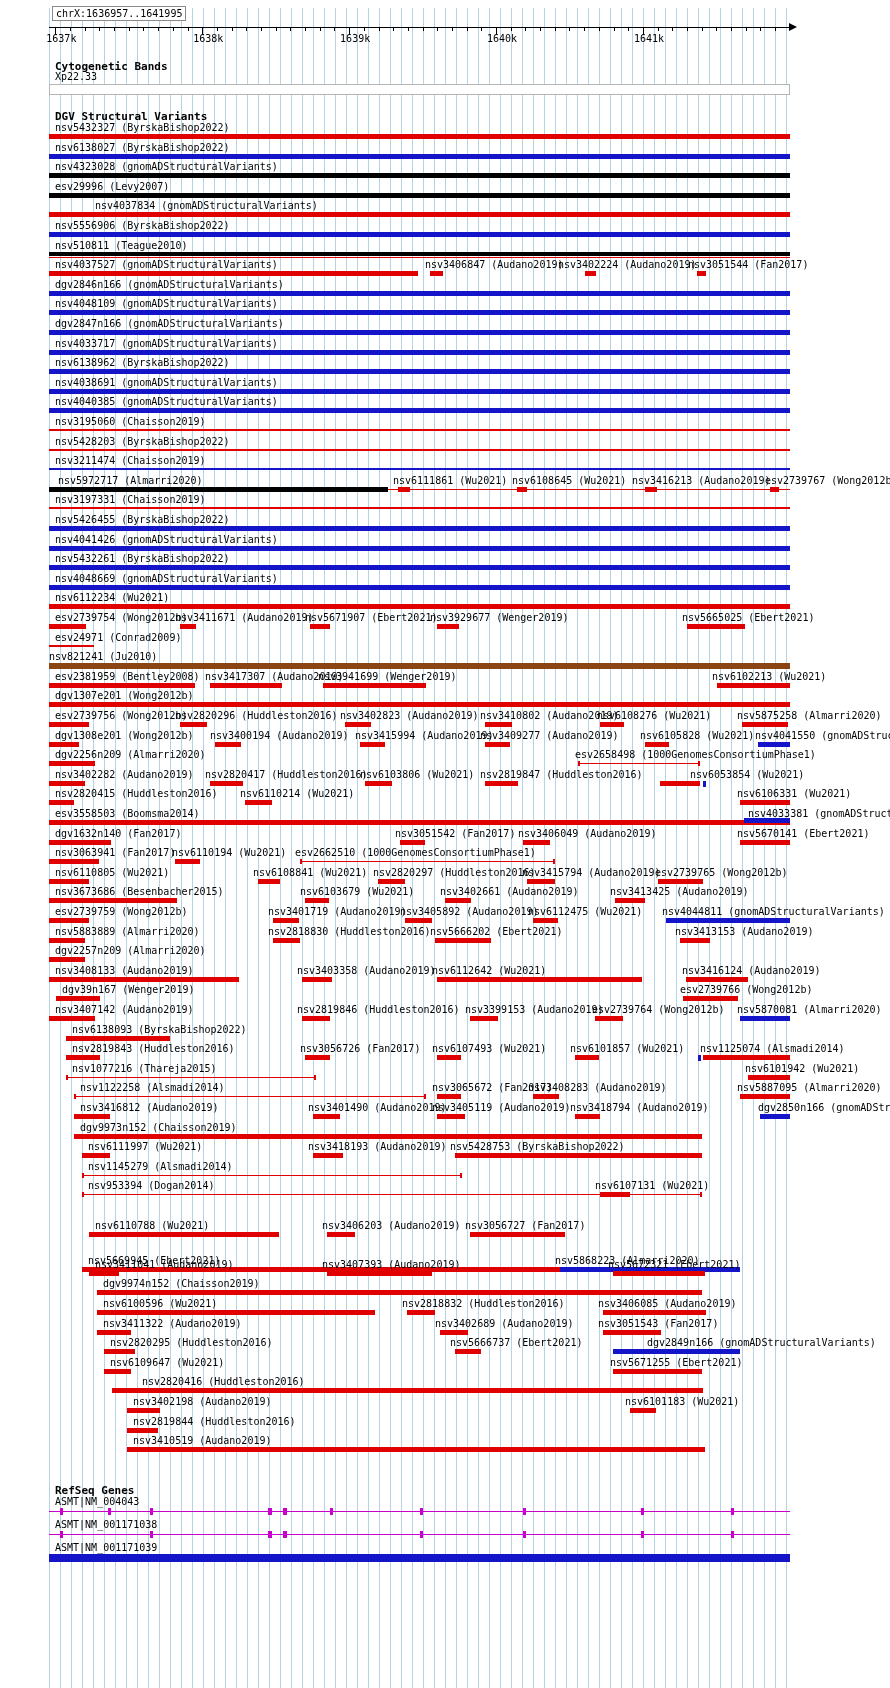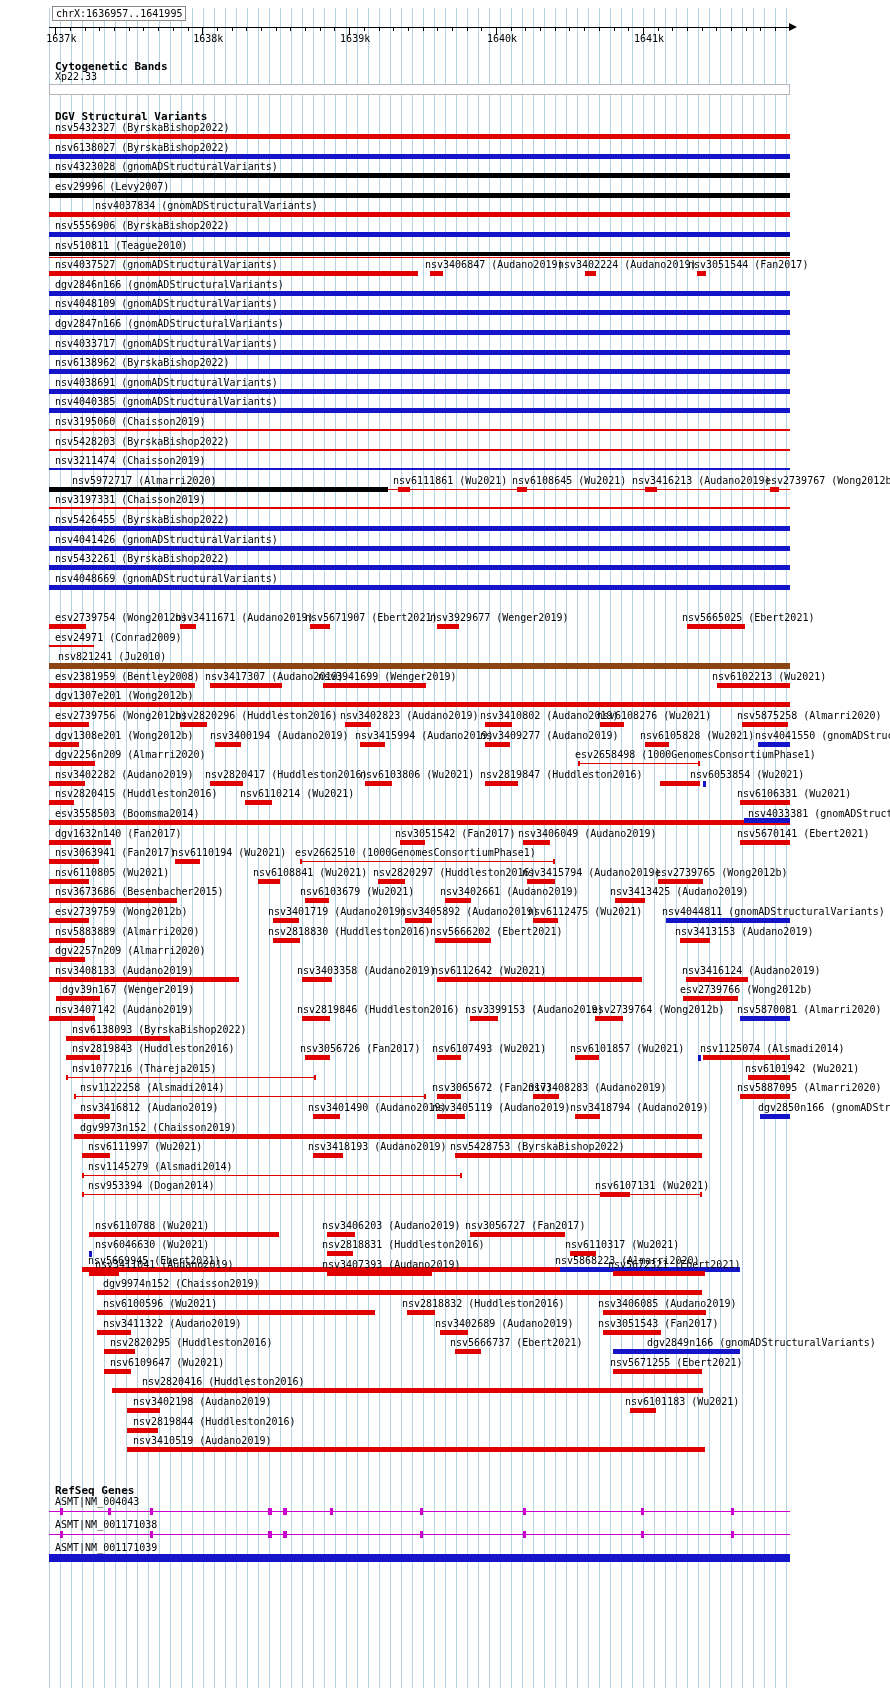--- a/index.html
+++ b/index.html
@@ -176,21 +176,21 @@
         <div class="vbar" style="left: 49px; top: 12px; width: 741px; height: 2px; background: rgb(20, 20, 200);"></div>
         <span class="vlabel" style="left: 55px;">nsv3211474 (Chaisson2019)</span>
       </div>
       <div class="trackrow" style="top: 352.8px;">
         <div class="vbar" style="left: 345px; top: 13px; width: 445px; height: 1px; background: rgb(225, 0, 0);"></div>
         <div class="vbar" style="left: 49px; top: 11px; width: 339px; height: 5px; background: rgb(0, 0, 0);"></div>
         <div class="vbar" style="left: 398px; top: 11px; width: 12px; height: 5px; background: rgb(225, 0, 0);"></div>
         <div class="vbar" style="left: 517px; top: 11px; width: 10px; height: 5px; background: rgb(225, 0, 0);"></div>
         <div class="vbar" style="left: 645px; top: 11px; width: 12px; height: 5px; background: rgb(225, 0, 0);"></div>
         <div class="vbar" style="left: 770px; top: 11px; width: 9px; height: 5px; background: rgb(225, 0, 0);"></div>
-        <span class="vlabel" style="left: 72px;">nsv5972717 (Almarri2020)</span>
+        <span class="vlabel" style="left: 58px;">nsv5972717 (Almarri2020)</span>
         <span class="vlabel" style="left: 393px;">nsv6111861 (Wu2021)</span>
         <span class="vlabel" style="left: 512px;">nsv6108645 (Wu2021)</span>
         <span class="vlabel" style="left: 632px;">nsv3416213 (Audano2019)</span>
         <span class="vlabel" style="left: 765px;">esv2739767 (Wong2012b)</span>
       </div>
       <div class="trackrow" style="top: 372.4px;">
         <div class="vbar" style="left: 49px; top: 12px; width: 741px; height: 2px; background: rgb(225, 0, 0);"></div>
         <span class="vlabel" style="left: 55px;">nsv3197331 (Chaisson2019)</span>
       </div>
       <div class="trackrow" style="top: 392px;">
@@ -201,40 +201,44 @@
         <div class="vbar" style="left: 49px; top: 11px; width: 741px; height: 5px; background: rgb(20, 20, 200);"></div>
         <span class="vlabel" style="left: 55px;">nsv4041426 (gnomADStructuralVariants)</span>
       </div>
       <div class="trackrow" style="top: 431.2px;">
         <div class="vbar" style="left: 49px; top: 11px; width: 741px; height: 5px; background: rgb(20, 20, 200);"></div>
         <span class="vlabel" style="left: 55px;">nsv5432261 (ByrskaBishop2022)</span>
       </div>
       <div class="trackrow" style="top: 450.8px;">
         <div class="vbar" style="left: 49px; top: 11px; width: 741px; height: 5px; background: rgb(20, 20, 200);"></div>
         <span class="vlabel" style="left: 55px;">nsv4048669 (gnomADStructuralVariants)</span>
+      </div>
+      <div class="trackrow" style="top: 470.4px;">
+        <div class="vbar" style="left: 49px; top: 11px; width: 741px; height: 5px; background: rgb(225, 0, 0);"></div>
+        <span class="vlabel" style="left: 55px;">nsv6112234 (Wu2021)</span>
       </div>
       <div class="trackrow" style="top: 490px;">
         <div class="vbar" style="left: 49px; top: 11px; width: 37px; height: 5px; background: rgb(225, 0, 0);"></div>
         <div class="vbar" style="left: 180px; top: 11px; width: 16px; height: 5px; background: rgb(225, 0, 0);"></div>
         <div class="vbar" style="left: 310px; top: 11px; width: 20px; height: 5px; background: rgb(225, 0, 0);"></div>
         <div class="vbar" style="left: 437px; top: 11px; width: 22px; height: 5px; background: rgb(225, 0, 0);"></div>
         <div class="vbar" style="left: 687px; top: 11px; width: 58px; height: 5px; background: rgb(225, 0, 0);"></div>
         <span class="vlabel" style="left: 55px;">esv2739754 (Wong2012b)</span>
         <span class="vlabel" style="left: 175px;">nsv3411671 (Audano2019)</span>
         <span class="vlabel" style="left: 305px;">nsv5671907 (Ebert2021)</span>
         <span class="vlabel" style="left: 430px;">nsv3929677 (Wenger2019)</span>
         <span class="vlabel" style="left: 682px;">nsv5665025 (Ebert2021)</span>
       </div>
       <div class="trackrow" style="top: 509.6px;">
         <div class="vbar" style="left: 49px; top: 12px; width: 45px; height: 2px; background: rgb(225, 0, 0);"></div>
         <span class="vlabel" style="left: 55px;">esv24971 (Conrad2009)</span>
       </div>
       <div class="trackrow" style="top: 529.2px;">
         <div class="vbar" style="left: 49px; top: 11px; width: 741px; height: 6px; background: rgb(139, 69, 19);"></div>
-        <span class="vlabel" style="left: 58px;">nsv821241 (Ju2010)</span>
+        <span class="vlabel" style="left: 49px;">nsv821241 (Ju2010)</span>
       </div>
       <div class="trackrow" style="top: 548.8px;">
         <div class="vbar" style="left: 49px; top: 11px; width: 146px; height: 5px; background: rgb(225, 0, 0);"></div>
         <div class="vbar" style="left: 210px; top: 11px; width: 72px; height: 5px; background: rgb(225, 0, 0);"></div>
         <div class="vbar" style="left: 323px; top: 11px; width: 103px; height: 5px; background: rgb(225, 0, 0);"></div>
         <div class="vbar" style="left: 717px; top: 11px; width: 73px; height: 5px; background: rgb(225, 0, 0);"></div>
         <span class="vlabel" style="left: 55px;">esv2381959 (Bentley2008)</span>
         <span class="vlabel" style="left: 205px;">nsv3417307 (Audano2019)</span>
         <span class="vlabel" style="left: 318px;">nsv3941699 (Wenger2019)</span>
         <span class="vlabel" style="left: 712px;">nsv6102213 (Wu2021)</span>
@@ -483,28 +487,20 @@
         <span class="vlabel" style="left: 88px;">nsv5669945 (Ebert2021)</span>
         <span class="vlabel" style="left: 555px;">nsv5868223 (Almarri2020)</span>
       </div>
       <div class="trackrow" style="top: 1097.6px;">
         <div class="vbar" style="left: 89px; top: 11px; width: 190px; height: 5px; background: rgb(225, 0, 0);"></div>
         <div class="vbar" style="left: 327px; top: 11px; width: 28px; height: 5px; background: rgb(225, 0, 0);"></div>
         <div class="vbar" style="left: 470px; top: 11px; width: 95px; height: 5px; background: rgb(225, 0, 0);"></div>
         <span class="vlabel" style="left: 95px;">nsv6110788 (Wu2021)</span>
         <span class="vlabel" style="left: 322px;">nsv3406203 (Audano2019)</span>
         <span class="vlabel" style="left: 465px;">nsv3056727 (Fan2017)</span>
-      </div>
-      <div class="trackrow" style="top: 1117.2px;">
-        <div class="vbar" style="left: 89px; top: 11px; width: 3px; height: 6px; background: rgb(20, 20, 200);"></div>
-        <div class="vbar" style="left: 327px; top: 11px; width: 26px; height: 5px; background: rgb(225, 0, 0);"></div>
-        <div class="vbar" style="left: 570px; top: 11px; width: 26px; height: 5px; background: rgb(225, 0, 0);"></div>
-        <span class="vlabel" style="left: 95px;">nsv6046630 (Wu2021)</span>
-        <span class="vlabel" style="left: 322px;">nsv2818831 (Huddleston2016)</span>
-        <span class="vlabel" style="left: 565px;">nsv6110317 (Wu2021)</span>
       </div>
       <div class="trackrow" style="top: 1136.8px;">
         <div class="vbar" style="left: 89px; top: 11px; width: 30px; height: 5px; background: rgb(225, 0, 0);"></div>
         <div class="vbar" style="left: 327px; top: 11px; width: 105px; height: 5px; background: rgb(225, 0, 0);"></div>
         <div class="vbar" style="left: 613px; top: 11px; width: 92px; height: 5px; background: rgb(225, 0, 0);"></div>
         <span class="vlabel" style="left: 95px;">nsv3411041 (Audano2019)</span>
         <span class="vlabel" style="left: 322px;">nsv3407393 (Audano2019)</span>
         <span class="vlabel" style="left: 608px;">nsv5672321 (Ebert2021)</span>
       </div>
       <div class="trackrow" style="top: 1156.4px;">

